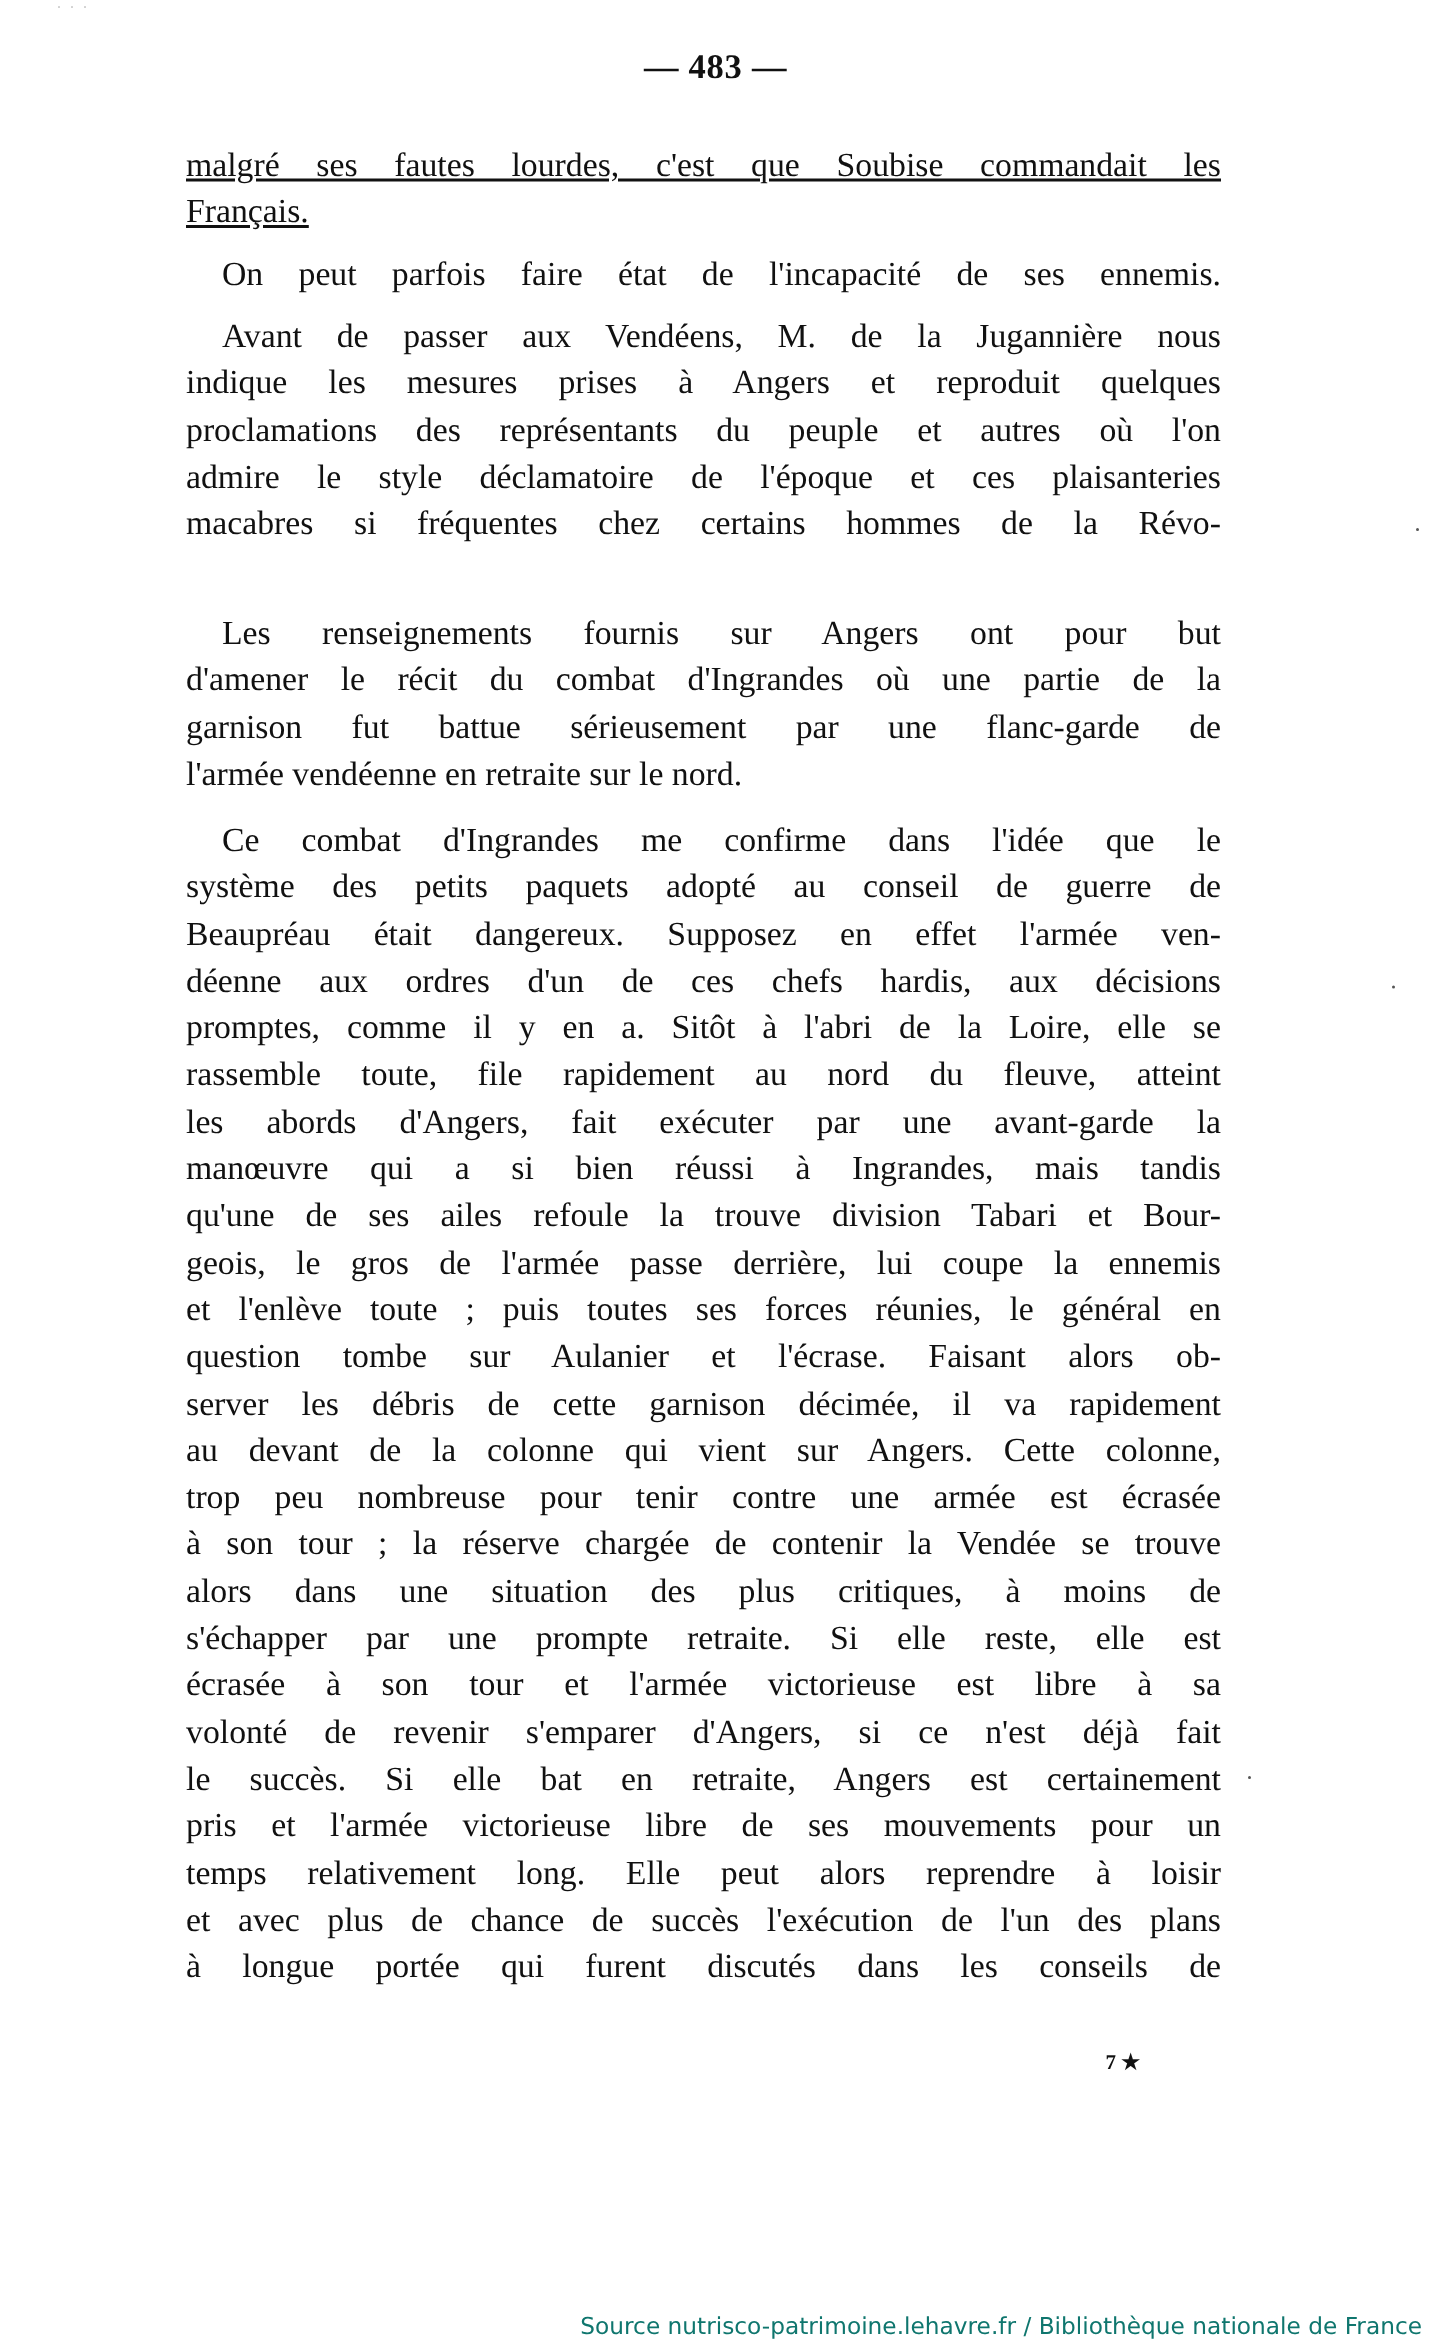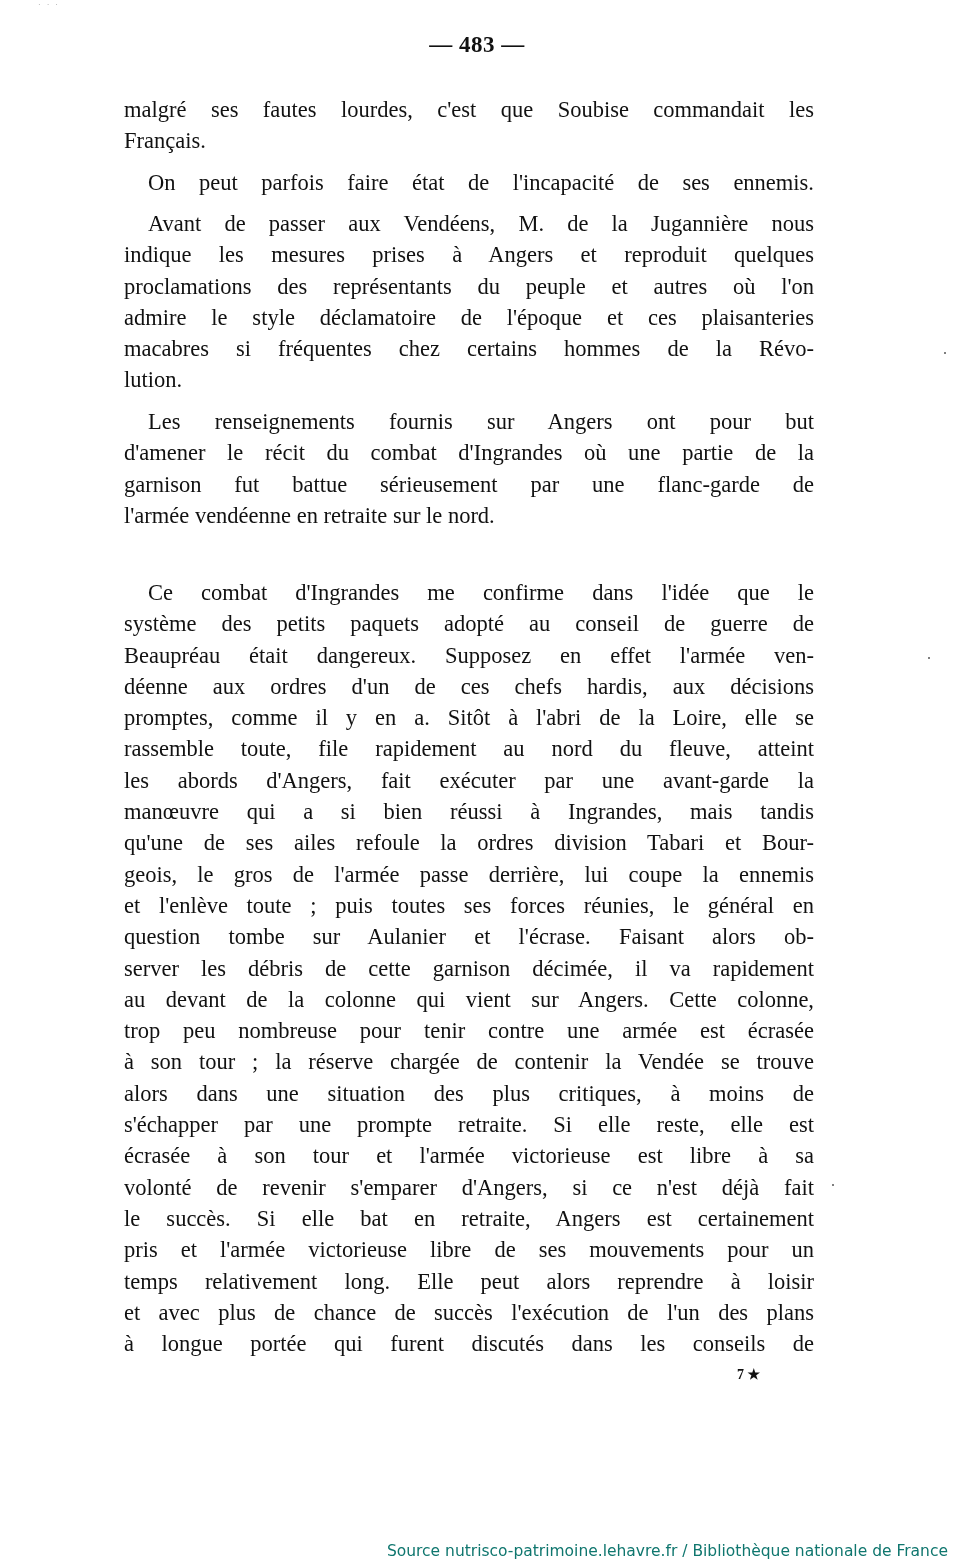--- a/index.html
+++ b/index.html
@@ -79,51 +79,50 @@
   </style>
 </head>
 <body>
 
 <div>
   <div class="corner-mark">· · ·</div>
 
   <div class="page-number">— 483 —</div>
 
   <div id="body-text">
-      <div class="text-block" style="top: 94px;">
+      <div class="text-block" style="top: 94px; text-decoration: underline;">
         <span class="line">malgré ses fautes lourdes, c'est que Soubise commandait les</span>
         <span class="line last">Français.</span>
       </div>
       <div class="text-block" style="top: 167px;">
         <span class="line indent">On peut parfois faire état de l'incapacité de ses ennemis.</span>
       </div>
       <div class="text-block" style="top: 208px;">
         <span class="line indent">Avant de passer aux Vendéens, M. de la Jugannière nous</span>
         <span class="line">indique les mesures prises à Angers et reproduit quelques</span>
         <span class="line">proclamations des représentants du peuple et autres où l'on</span>
         <span class="line">admire le style déclamatoire de l'époque et ces plaisanteries</span>
         <span class="line">macabres si fréquentes chez certains hommes de la Révo-</span>
-        <span class="line last">lution.</span>
       </div>
       <div class="text-block" style="top: 406px;">
         <span class="line indent">Les renseignements fournis sur Angers ont pour but</span>
         <span class="line">d'amener le récit du combat d'Ingrandes où une partie de la</span>
         <span class="line">garnison fut battue sérieusement par une flanc-garde de</span>
         <span class="line last">l'armée vendéenne en retraite sur le nord.</span>
       </div>
-      <div class="text-block" style="top: 544px; margin-top: 33px;">
+      <div class="text-block" style="top: 544px;">
         <span class="line indent">Ce combat d'Ingrandes me confirme dans l'idée que le</span>
         <span class="line">système des petits paquets adopté au conseil de guerre de</span>
         <span class="line">Beaupréau était dangereux. Supposez en effet l'armée ven-</span>
         <span class="line">déenne aux ordres d'un de ces chefs hardis, aux décisions</span>
         <span class="line">promptes, comme il y en a. Sitôt à l'abri de la Loire, elle se</span>
         <span class="line">rassemble toute, file rapidement au nord du fleuve, atteint</span>
         <span class="line">les abords d'Angers, fait exécuter par une avant-garde la</span>
         <span class="line">manœuvre qui a si bien réussi à Ingrandes, mais tandis</span>
-        <span class="line">qu'une de ses ailes refoule la ordres division Tabari et Bour-</span>
+        <span class="line">qu'une de ses ailes refoule la trouve division Tabari et Bour-</span>
         <span class="line">geois, le gros de l'armée passe derrière, lui coupe la ennemis</span>
         <span class="line">et l'enlève toute ; puis toutes ses forces réunies, le général en</span>
         <span class="line">question tombe sur Aulanier et l'écrase. Faisant alors ob-</span>
         <span class="line">server les débris de cette garnison décimée, il va rapidement</span>
         <span class="line">au devant de la colonne qui vient sur Angers. Cette colonne,</span>
         <span class="line">trop peu nombreuse pour tenir contre une armée est écrasée</span>
         <span class="line">à son tour ; la réserve chargée de contenir la Vendée se trouve</span>
         <span class="line">alors dans une situation des plus critiques, à moins de</span>
         <span class="line">s'échapper par une prompte retraite. Si elle reste, elle est</span>
         <span class="line">écrasée à son tour et l'armée victorieuse est libre à sa</span>

